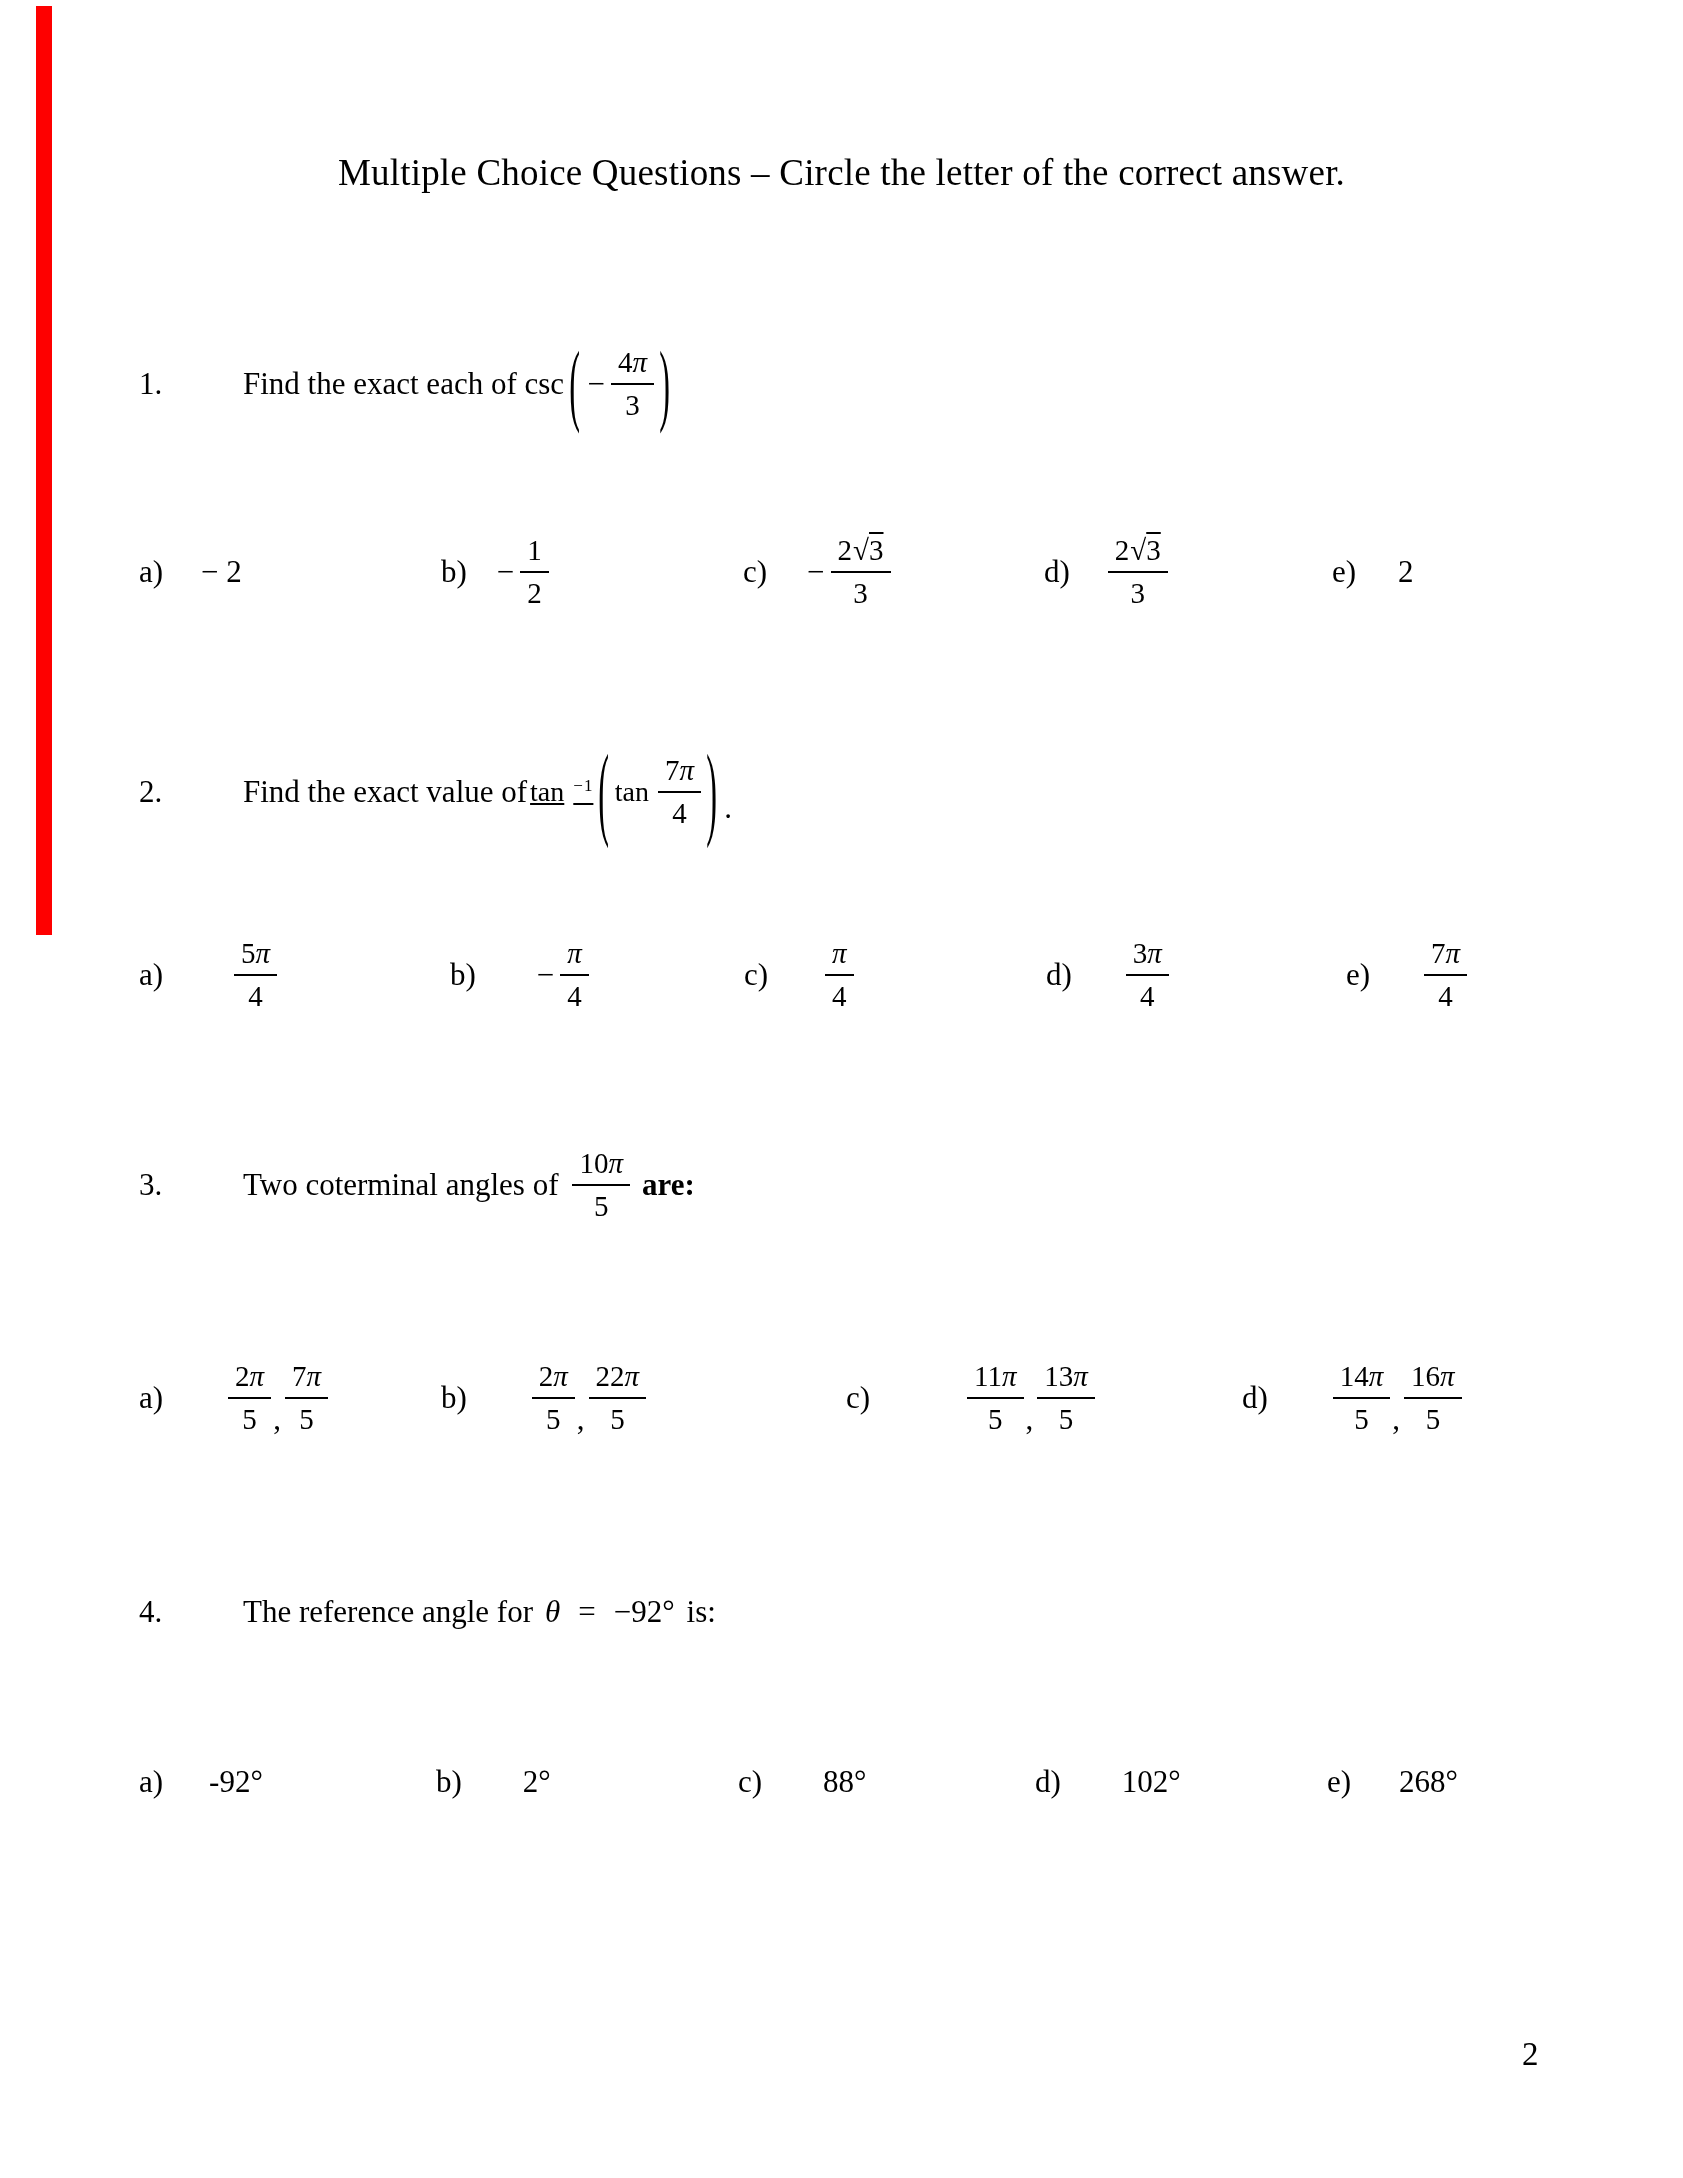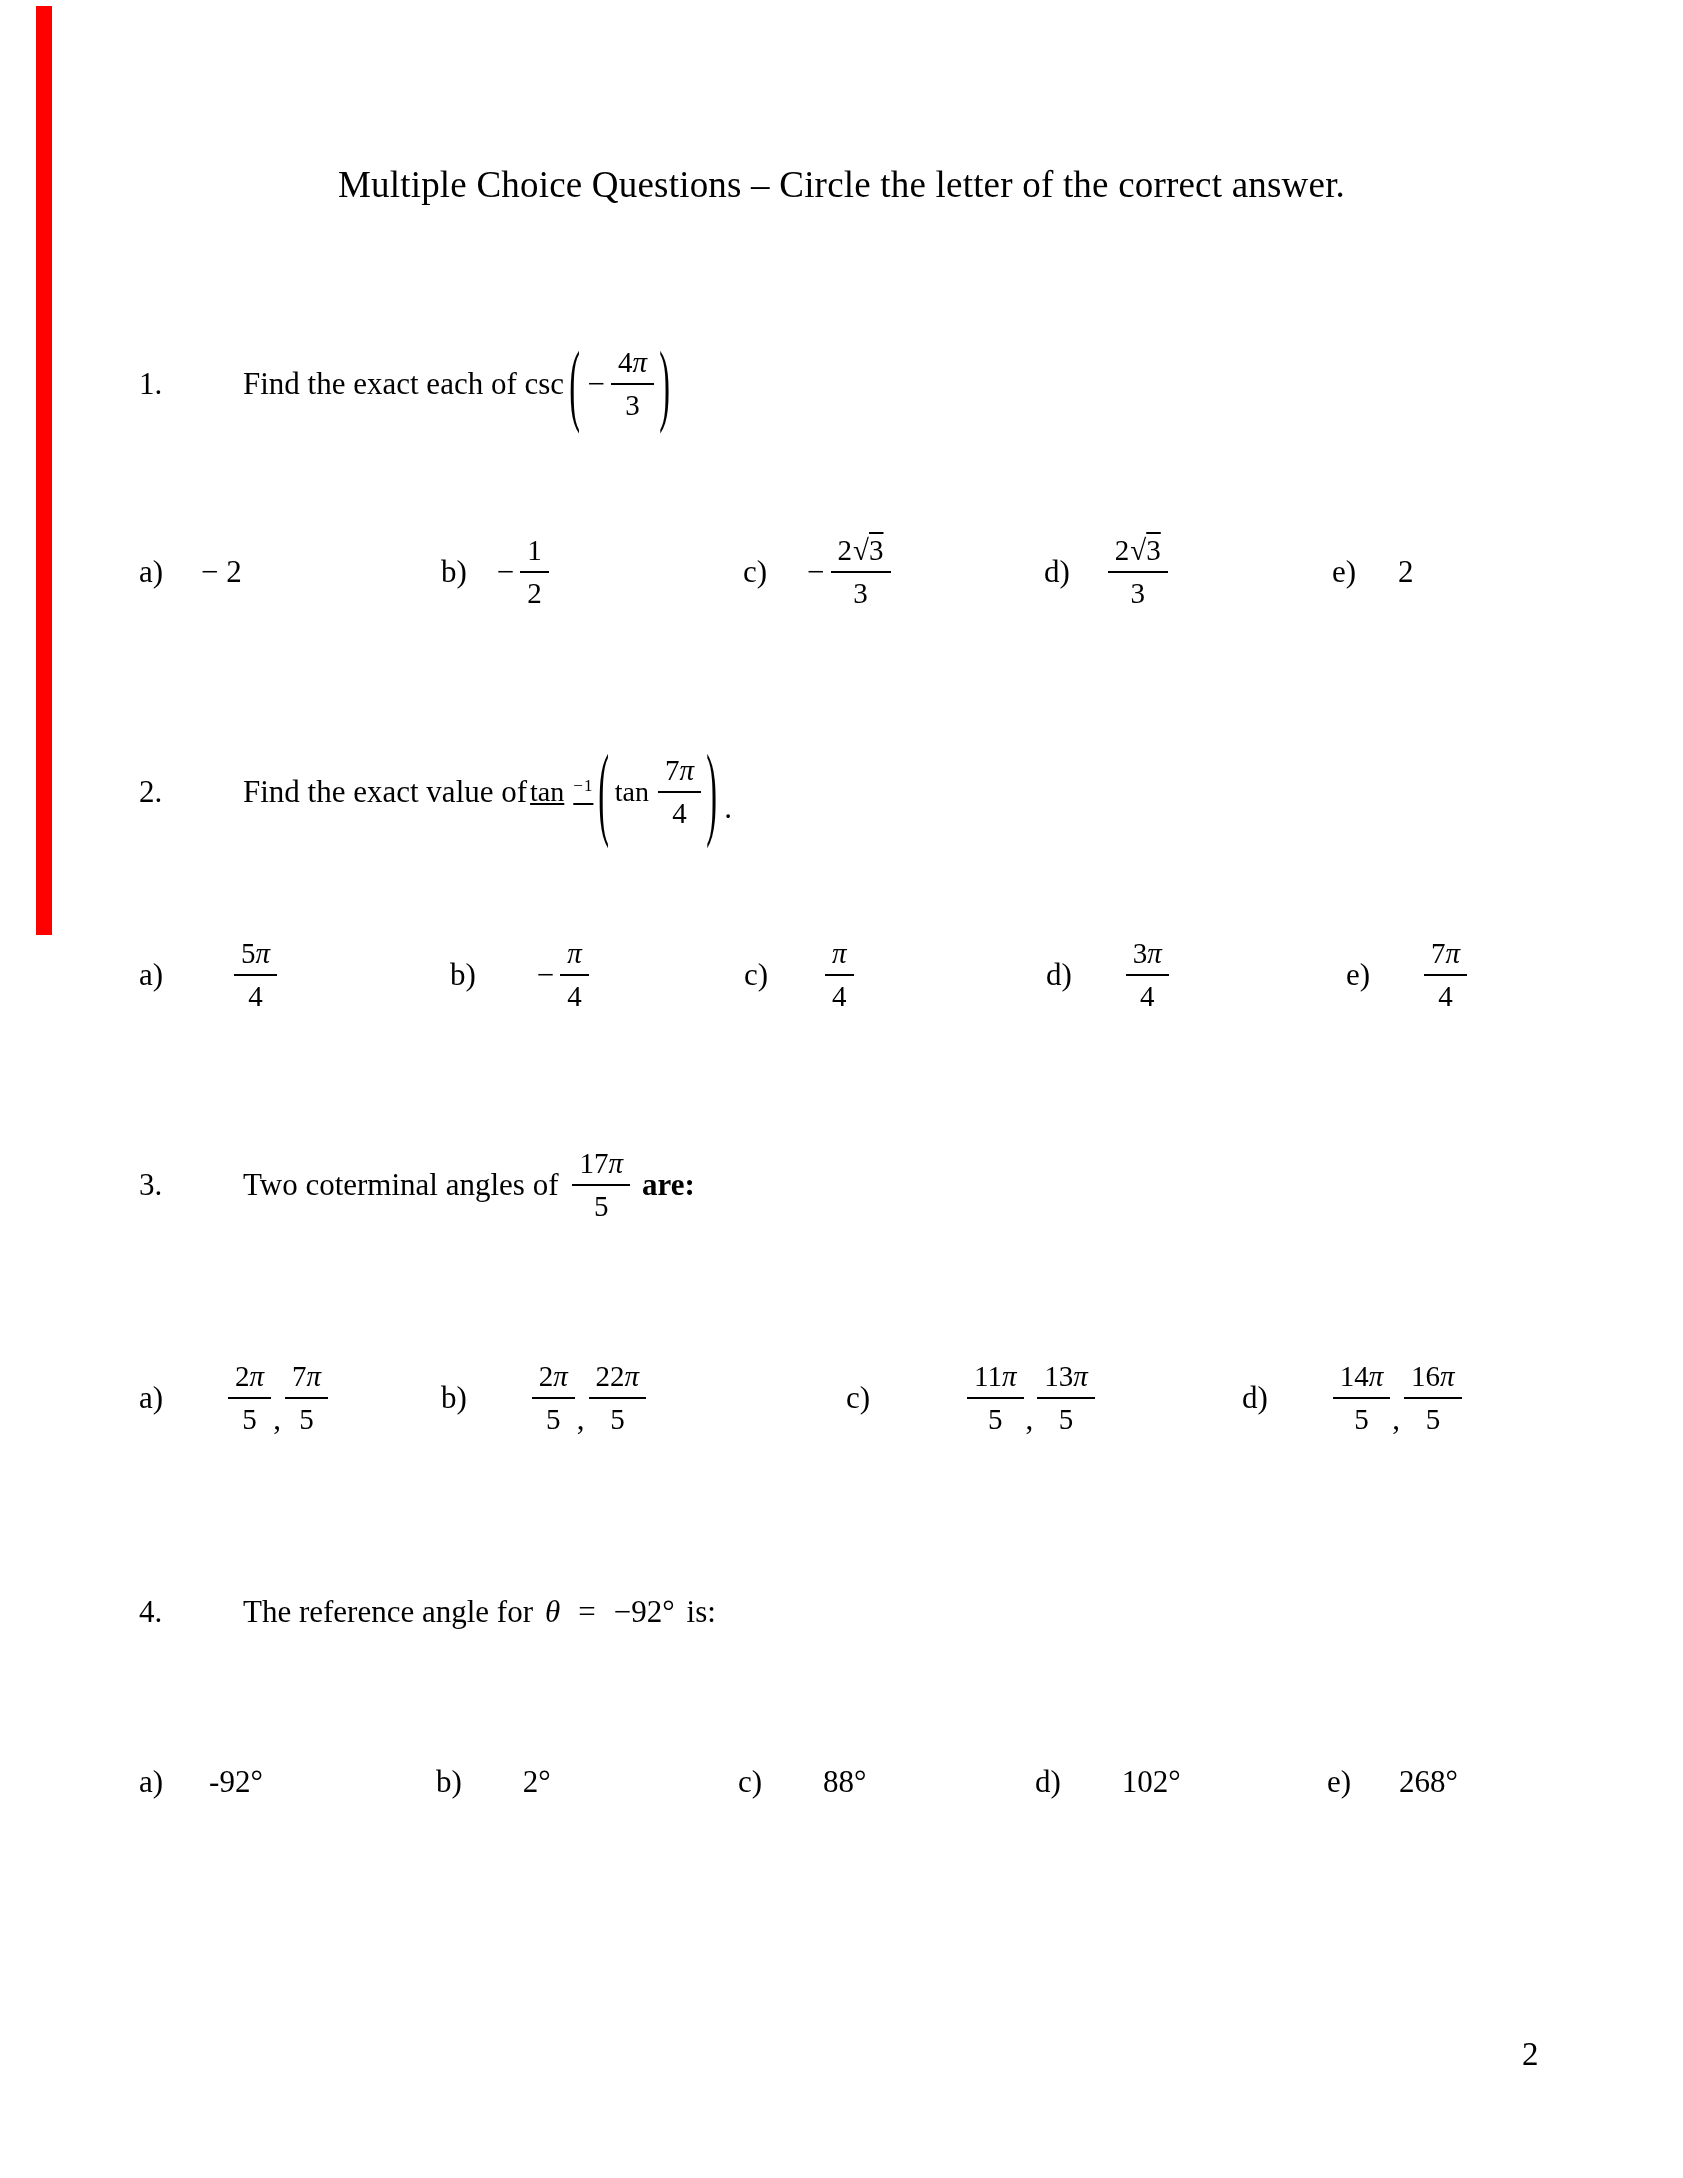--- a/index.html
+++ b/index.html
@@ -45,21 +45,21 @@
 
   .pagenum{position:absolute;left:1522px;top:2054px;transform:translateY(-50%);font-size:33px;}
 </style>
 </head>
 <body>
 
 <div class="page">
 
   <div class="redline"></div>
 
-  <div class="tline" style="top:184px">Multiple Choice Questions – Circle the letter of the correct answer.</div>
+  <div class="tline" style="top:172px">Multiple Choice Questions – Circle the letter of the correct answer.</div>
 
   <div class="row" style="left:139px;top:384px">
     <span class="qnum">1.</span>
     <span>Find the exact each of csc</span>
     <span class="bp">(</span>
     <span class="sign">−</span>
     <span class="fr">
       <span class="nu">
           <span>4</span>
           <span class="pi">π</span>
@@ -192,21 +192,21 @@
         <span class="de">4</span>
       </span>
     </span>
   </div>
 
   <div class="row" style="left:139px;top:1185px">
     <span class="qnum">3.</span>
     <span style="margin-right:14px">Two coterminal angles of</span>
     <span class="fr">
       <span class="nu">
-          <span>17</span>
+          <span>10</span>
           <span class="pi">π</span>
         </span>
       <span class="de">5</span>
     </span>
     <span class="suffix">are:</span>
   </div>
 
   <div class="opt" style="left:139px;top:1398px">
     <span>a)</span>
     <span class="oval" style="margin-left:65px">

